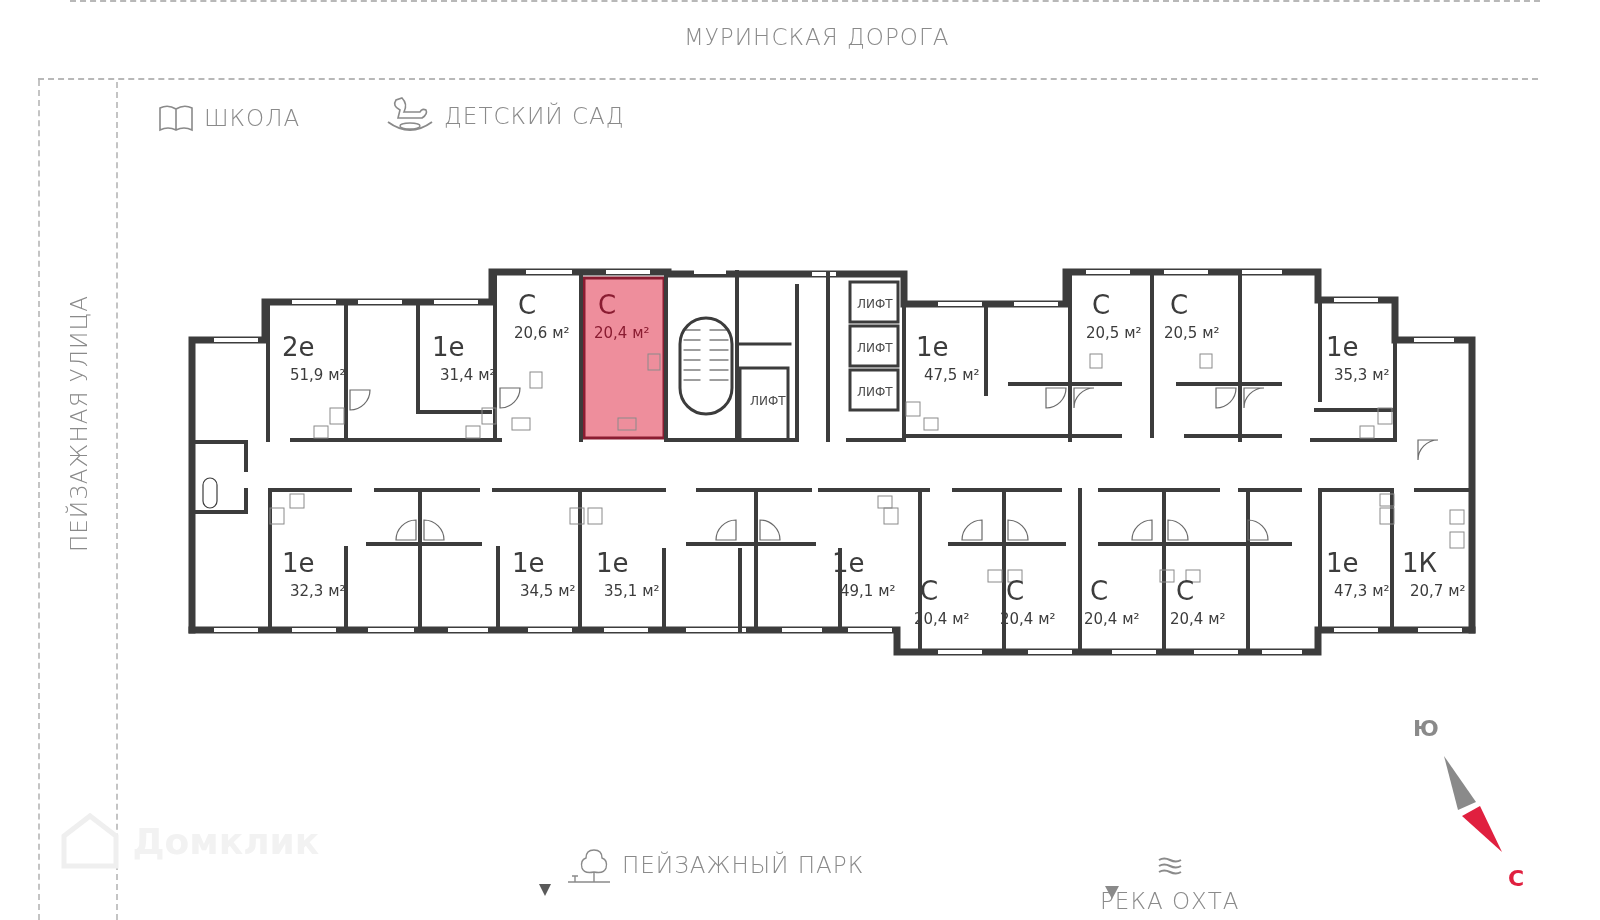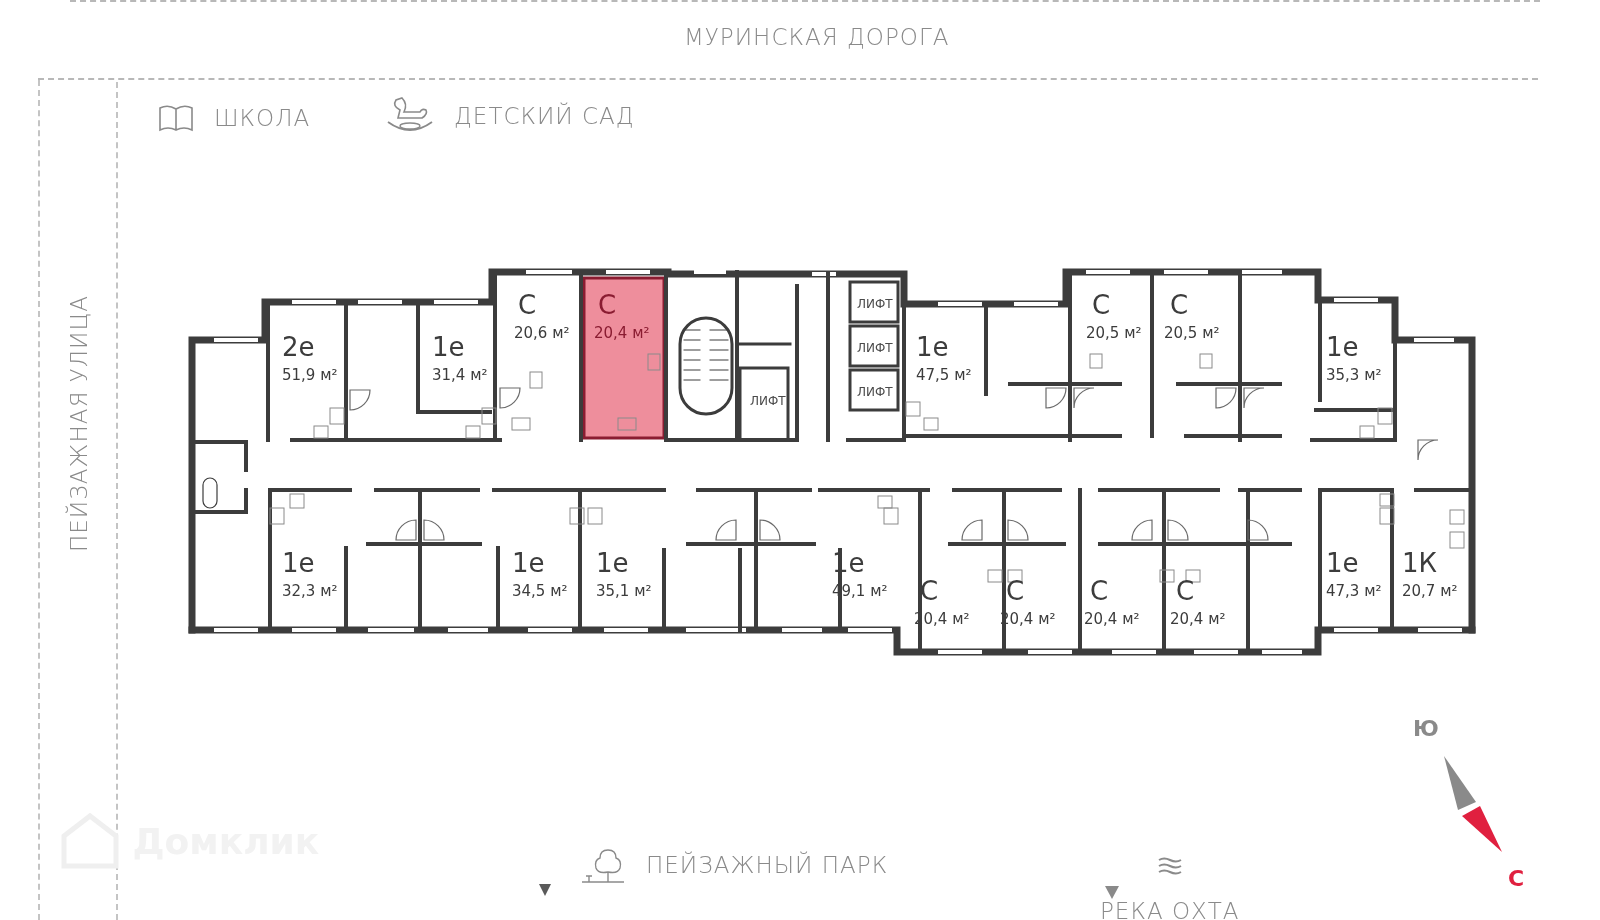--- a/index.html
+++ b/index.html
@@ -4,24 +4,24 @@
 <style>
   html, body { margin:0; padding:0; background:#ffffff; }
   body { width:1600px; height:920px; position:relative; overflow:hidden; font-family:"Liberation Sans", sans-serif; }
   .abs { position:absolute; }
   .street { color:#8a8a8a; font-family:"DejaVu Sans", sans-serif; font-weight:300; letter-spacing:1px; font-size:23px; white-space:nowrap; }
   .dash-h { position:absolute; height:0; border-top:2px dashed #b8b8b8; }
   .dash-v { position:absolute; width:0; border-left:2px dashed #c4c4c4; }
   svg.plan { position:absolute; left:0; top:0; }
   .apt { position:absolute; color:#3c3c3c; font-family:"DejaVu Sans", sans-serif; line-height:1; cursor:pointer; }
   .apt .type { font-size:26px; display:block; }
-  .apt .area { font-size:15px; display:block; margin-top:8px; white-space:nowrap; }
+  .apt .area { font-size:15px; display:block; margin-top:8px; white-space:nowrap;margin-left:8px; }
   .apt.sel { color:#8a1c31; }
   .lift-label { position:absolute; font-size:12px; color:#4a4a4a; font-family:"DejaVu Sans", sans-serif; }
-  .landmark { position:absolute; display:flex; align-items:center; gap:20px; }
+  .landmark { position:absolute; display:flex; align-items:center; gap:10px; }
   .compass-label { position:absolute; font-family:"DejaVu Sans", sans-serif; font-weight:bold; font-size:22px; }
   .watermark { position:absolute; color:#f2f2f2; font-family:"DejaVu Sans", sans-serif; font-weight:bold; font-size:36px; }
 </style>
 </head>
 <body>
 
 <div class="dash-h" style="left:70px; top:0px; width:1470px;"></div>
 <div class="dash-h" style="left:38px; top:78px; width:1500px;"></div>
 <div class="dash-v" style="left:38px; top:80px; height:840px;"></div>
 <div class="dash-v" style="left:116px; top:82px; height:838px;"></div>
@@ -45,21 +45,21 @@
 <div class="landmark" style="left:386px; top:96px;">
   <svg width="48" height="40" viewBox="0 0 48 40">
     <path d="M10 4 Q6 10 14 14 L12 22 L36 22 Q42 18 40 14 Q36 12 34 16 L18 16 Q22 8 16 2 Z" fill="none" stroke="#8a8a8a" stroke-width="1.6"></path>
     <path d="M2 26 Q24 42 46 26" fill="none" stroke="#8a8a8a" stroke-width="1.8"></path>
     <ellipse cx="24" cy="30" rx="10" ry="3" fill="none" stroke="#8a8a8a" stroke-width="1.4"></ellipse>
   </svg>
   <span class="street">ДЕТСКИЙ  САД</span>
 </div>
 
 <div class="abs" style="left:539px; top:884px; width:0; height:0; border-left:6px solid transparent; border-right:6px solid transparent; border-top:12px solid #5a5a5a;"></div>
-<div class="landmark" style="left:580px; top:846px;">
+<div class="landmark" style="left:566px; top:846px;">
   <svg width="46" height="38" viewBox="0 0 46 38">
     <path d="M28 4 Q20 4 20 12 Q14 14 16 22 Q18 28 28 26 Q38 28 40 22 Q42 14 36 12 Q36 4 28 4 Z" fill="none" stroke="#8a8a8a" stroke-width="1.4"></path>
     <path d="M28 26 L28 36 M2 36 L44 36 M6 30 L12 30 M9 30 L9 36" fill="none" stroke="#8a8a8a" stroke-width="1.4"></path>
   </svg>
   <span class="street">ПЕЙЗАЖНЫЙ  ПАРК</span>
 </div>
 <div class="landmark" style="left:1100px; top:856px;flex-direction:column;">
   <svg width="24" height="22" viewBox="0 0 24 22">
     <path d="M1 4 Q6 1 12 4 Q18 7 23 4 M1 10 Q6 7 12 10 Q18 13 23 10 M1 16 Q6 13 12 16 Q18 19 23 16" fill="none" stroke="#8a8a8a" stroke-width="2"></path>
   </svg>

